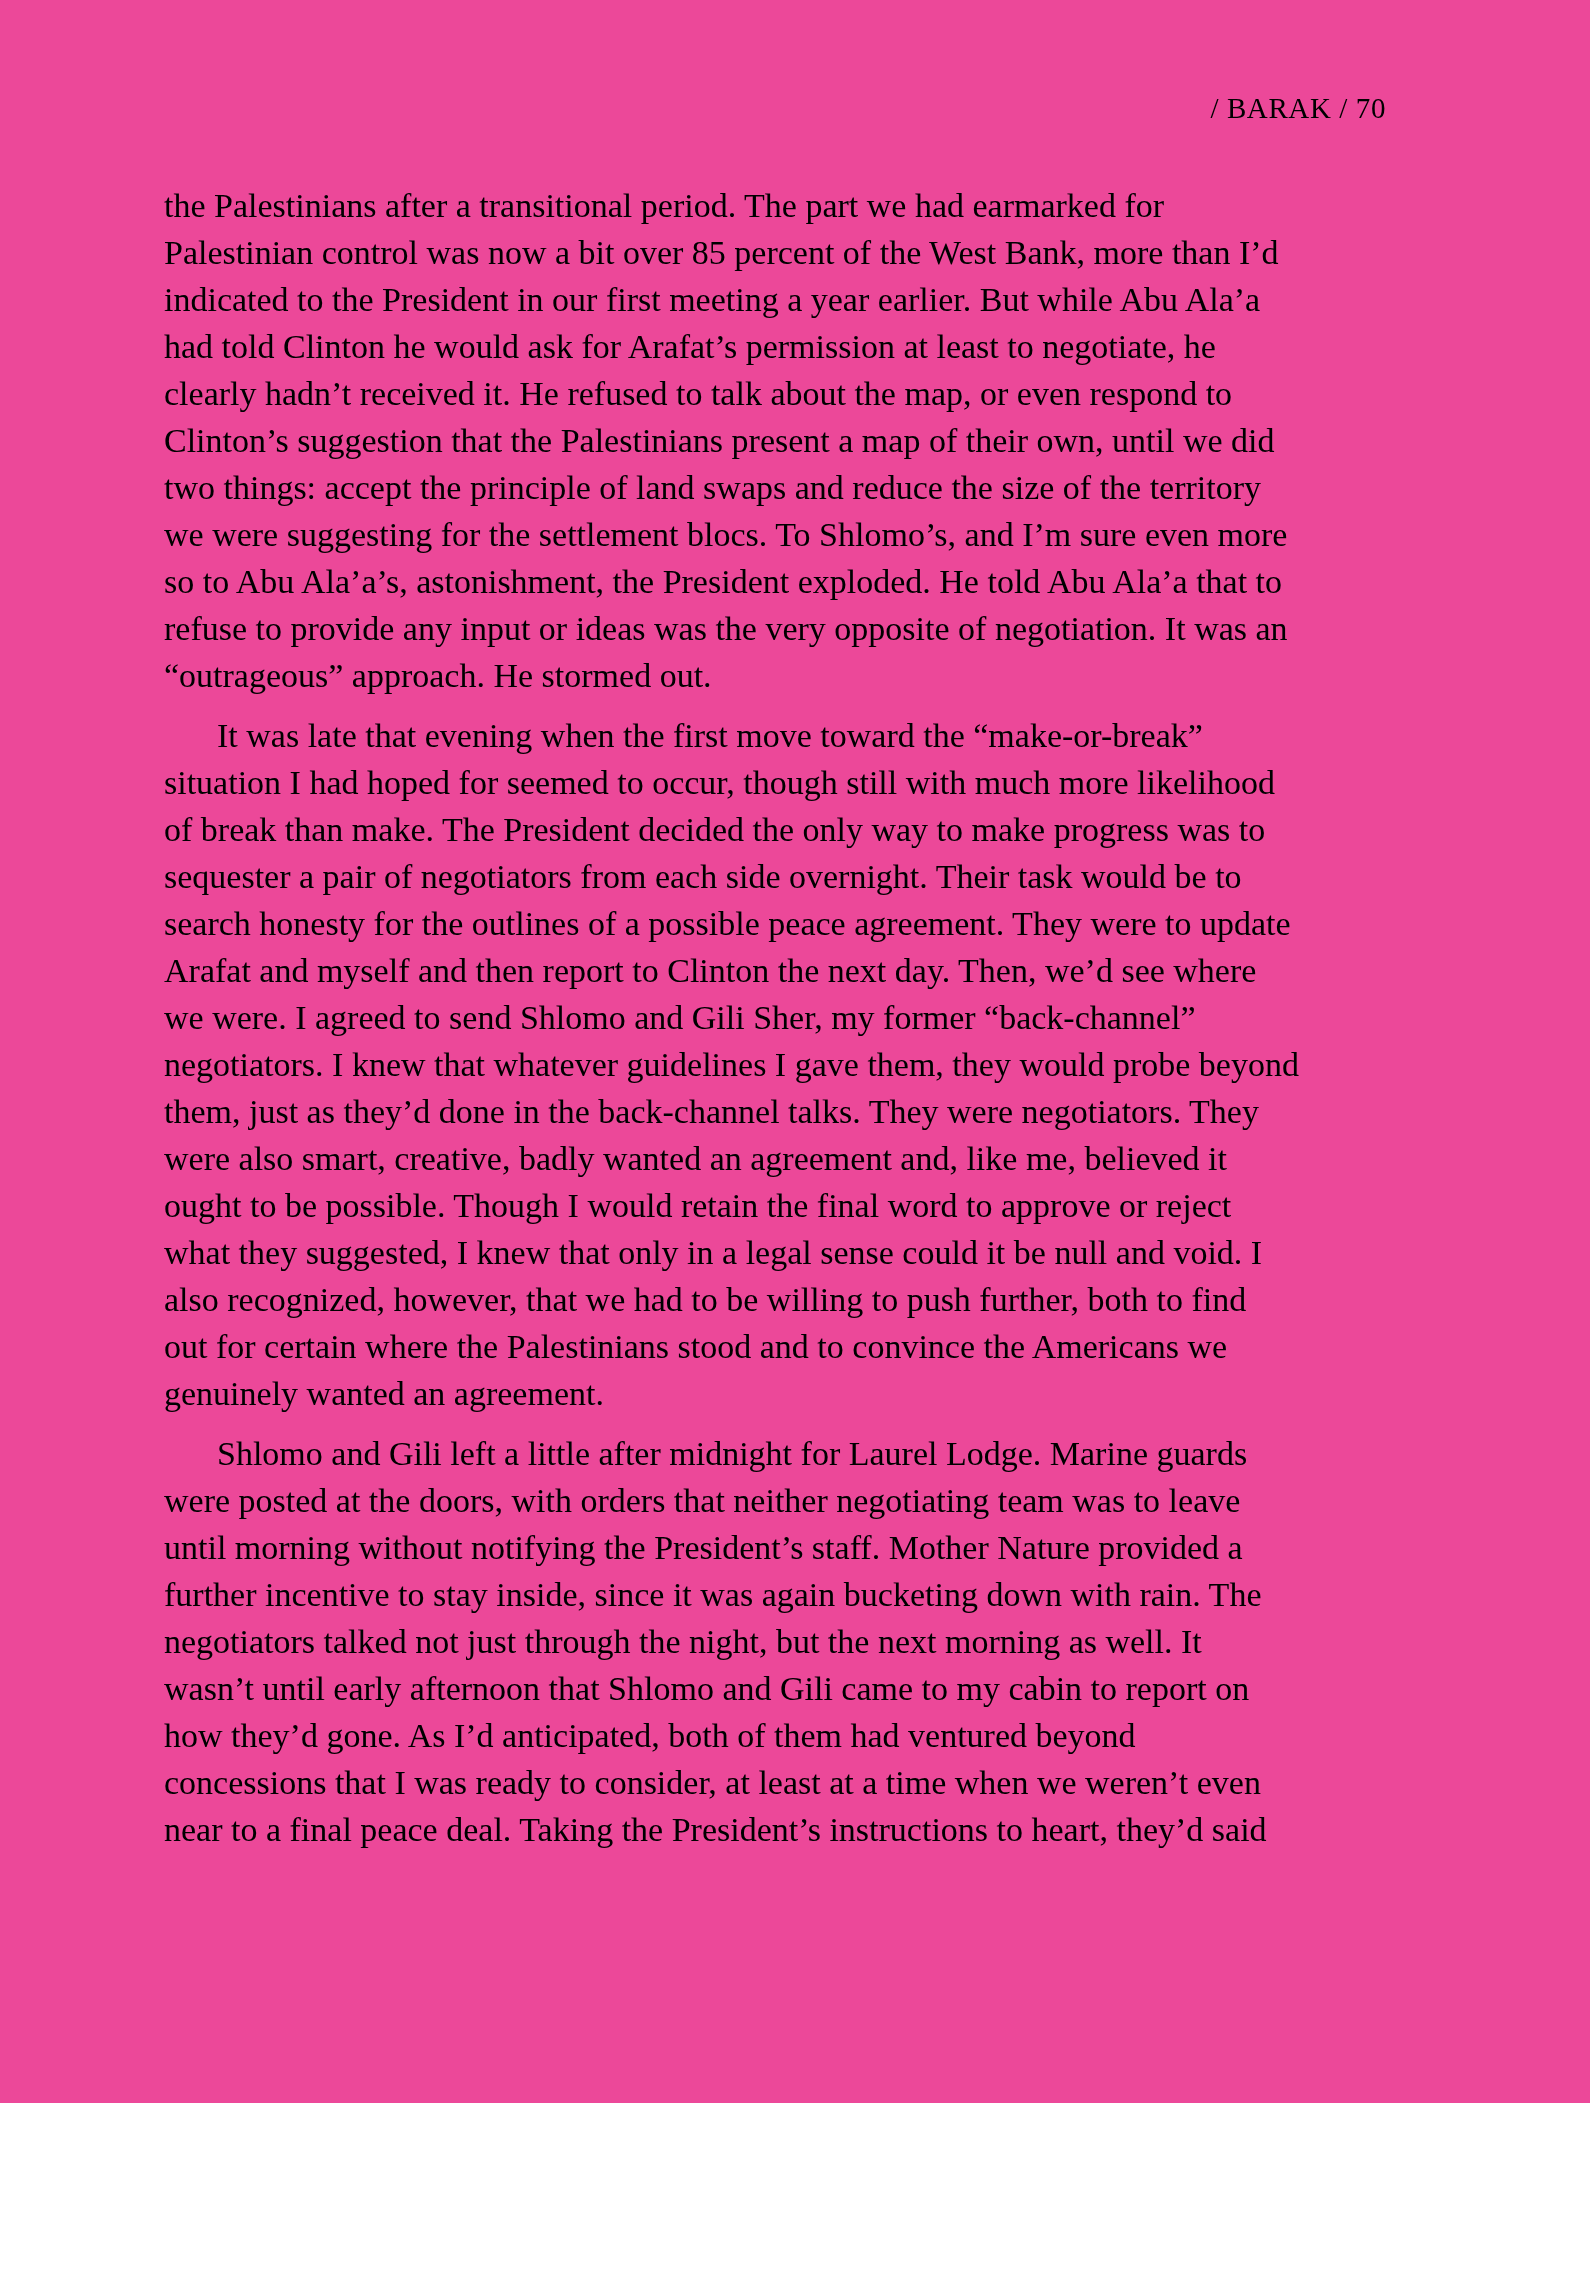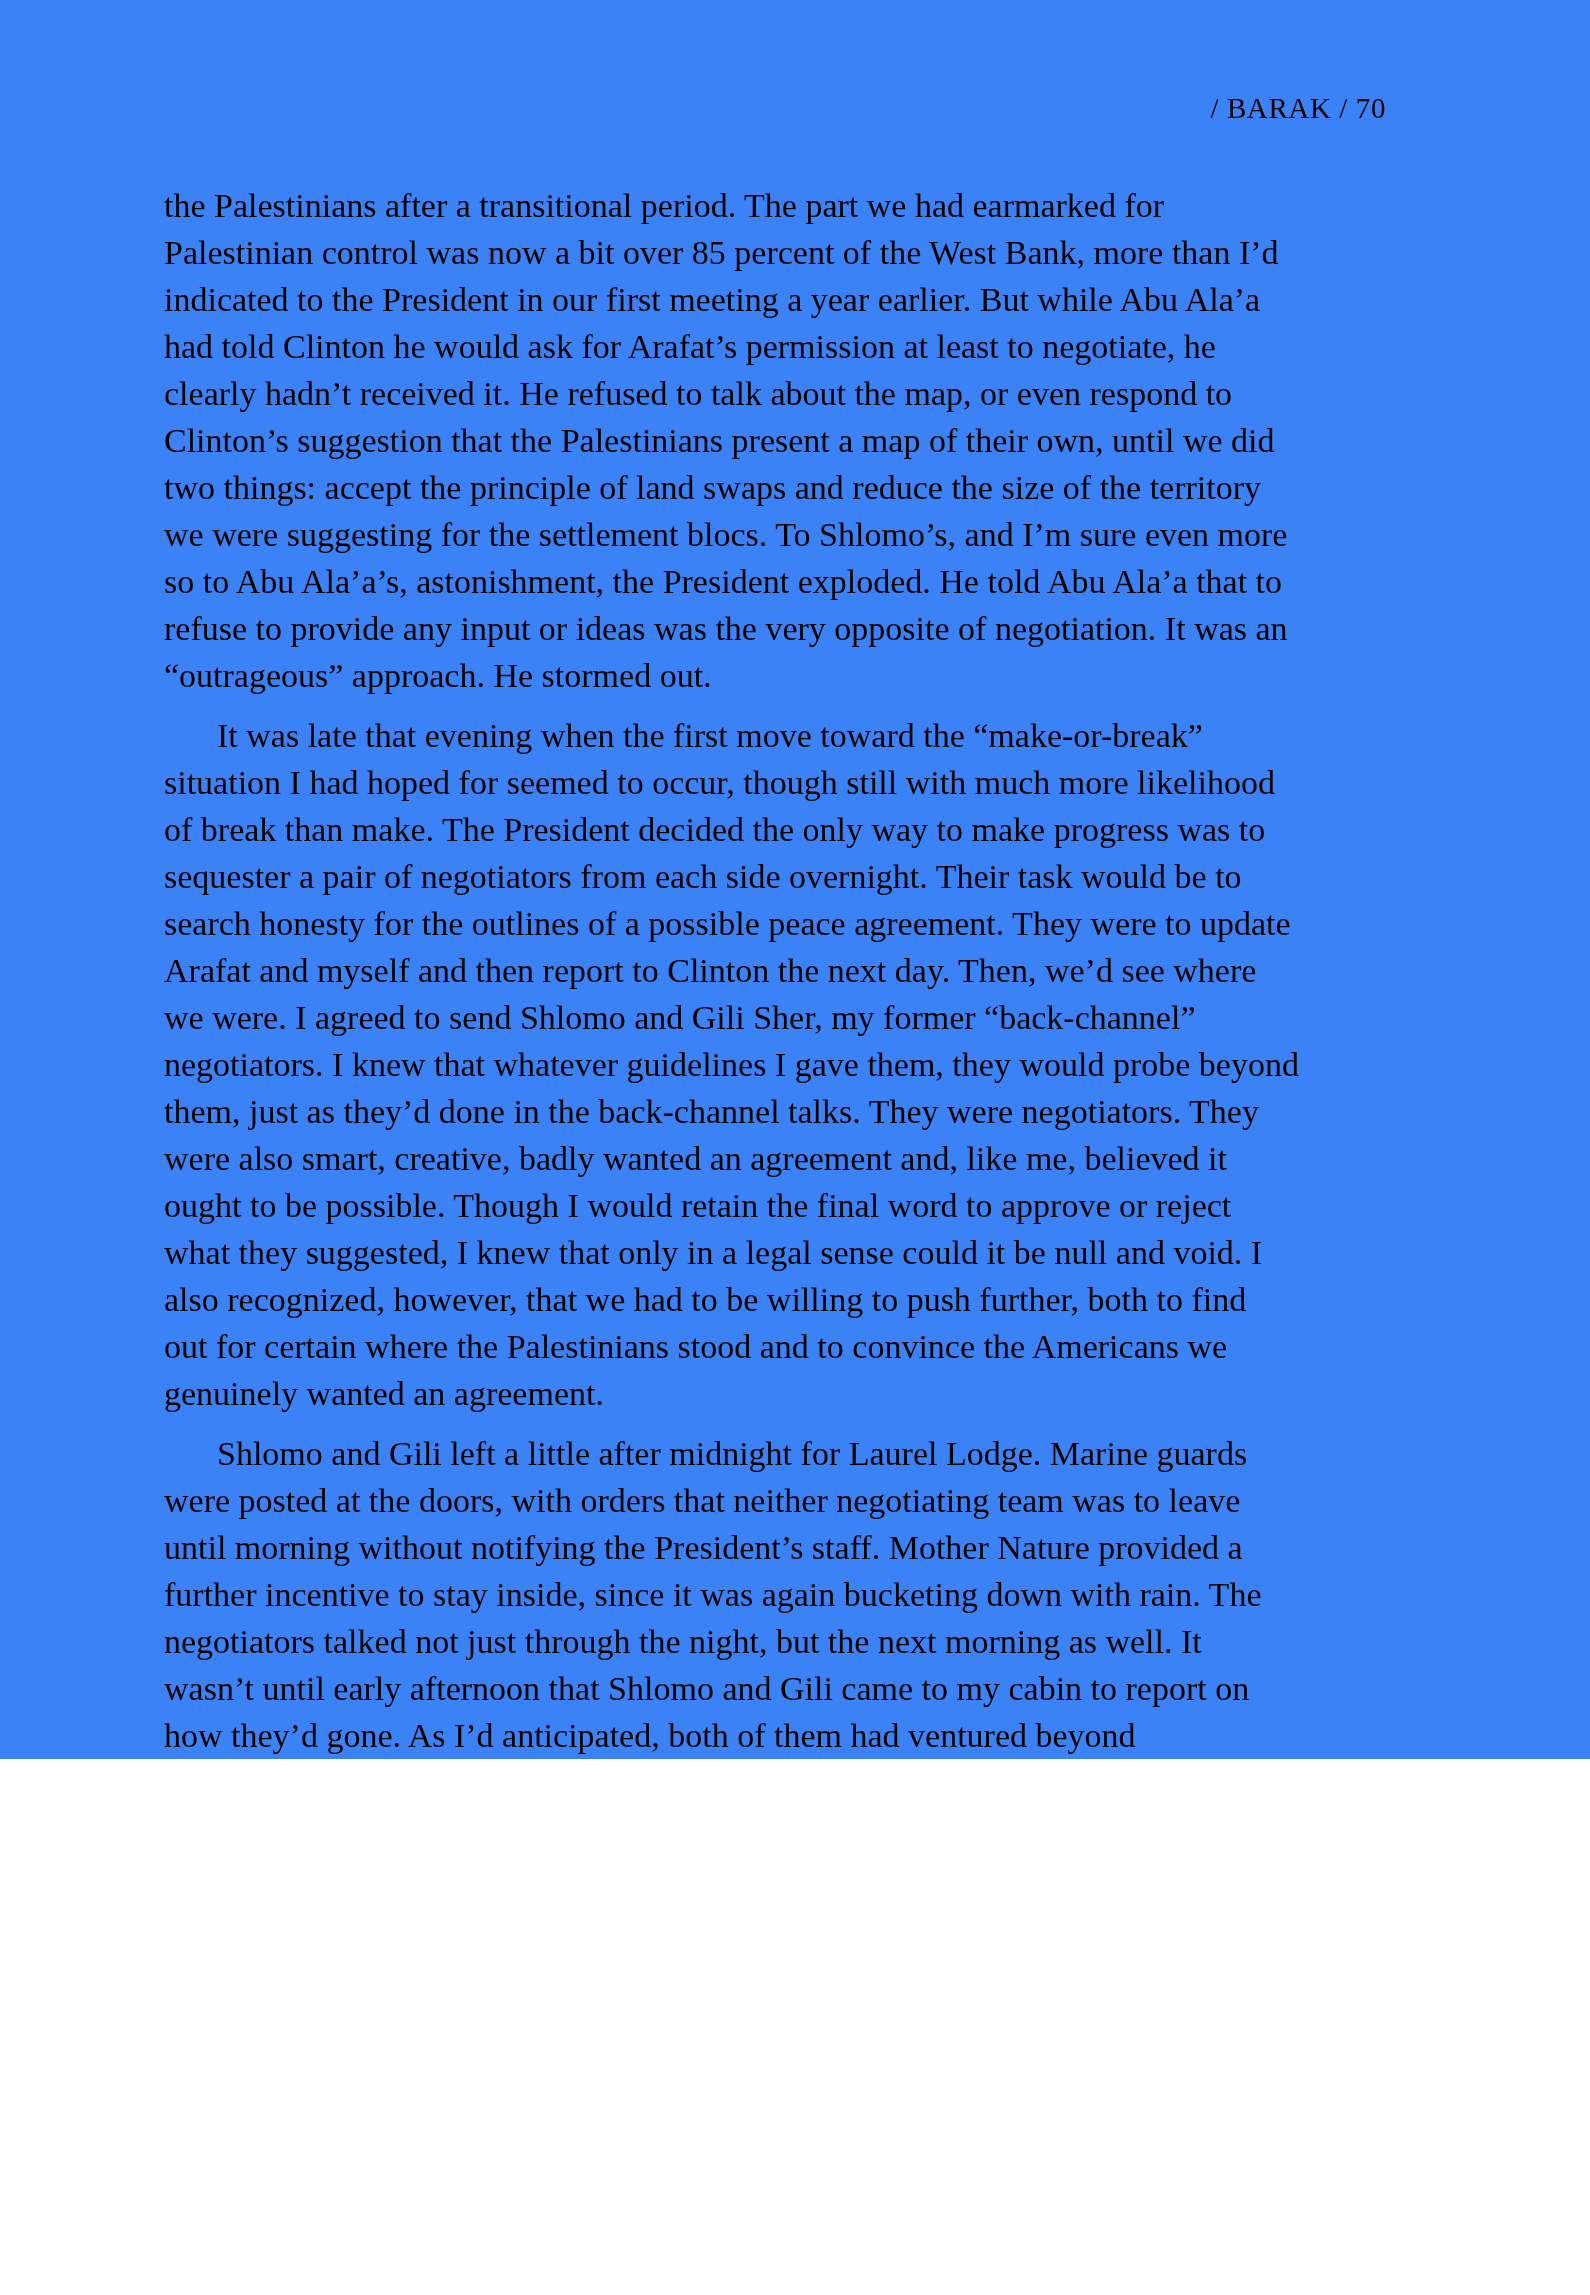--- a/index.html
+++ b/index.html
@@ -1,20 +1,20 @@
 <!DOCTYPE html>
 <html style="font-size:10.3px"><head>
 <meta charset="utf-8">
 <style>
   html, body { margin: 0; padding: 0; background: #ffffff; }
   .page {
     position: relative;
     width: 1591px;
-    height: 1759px;
-    background: #3b82f6;
+    height: 2103px;
+    background: #ec4899;
     font-family: "Liberation Serif", serif;
     color: #000000;
     overflow: hidden;
   }
   .running-header {
     position: absolute;
     top: 92px;
     right: 205px;
     font-size: 29px;
     letter-spacing: 0.6px;

